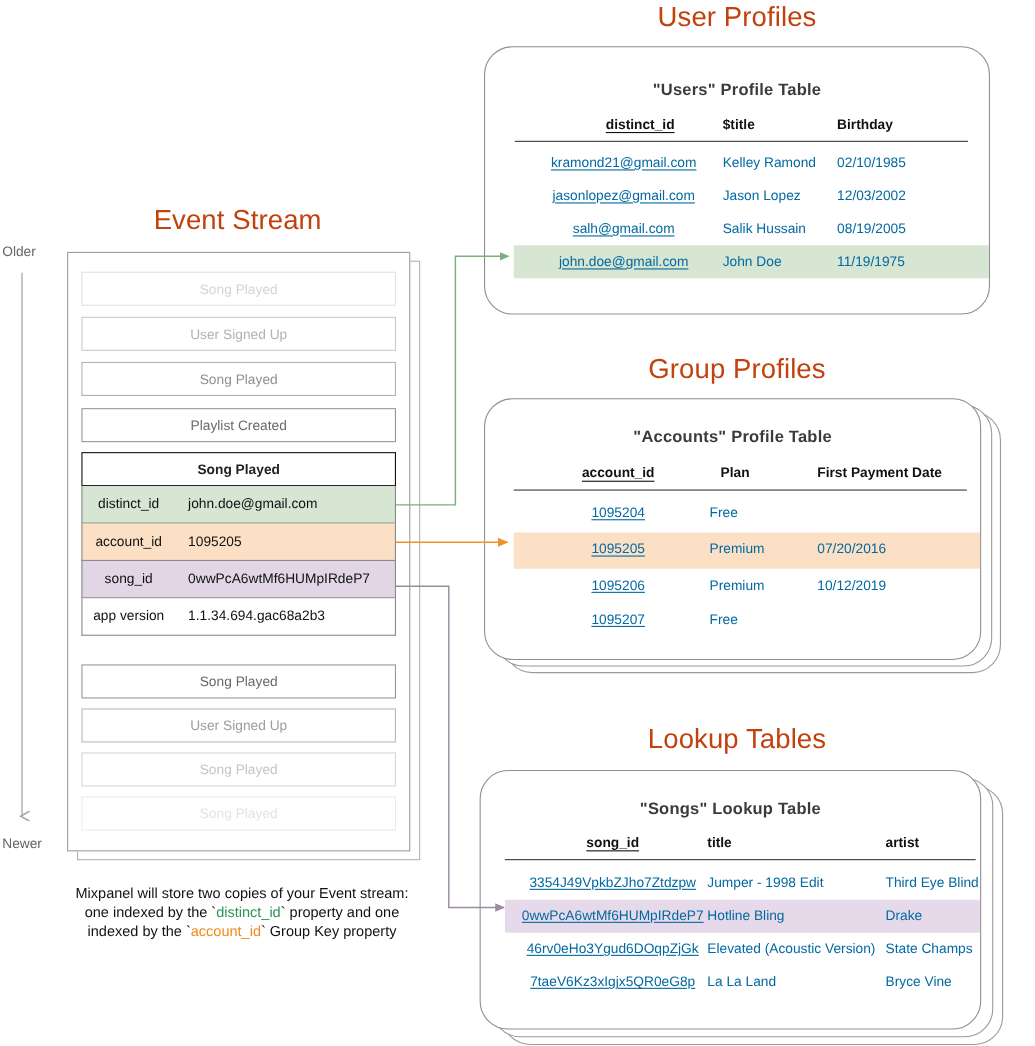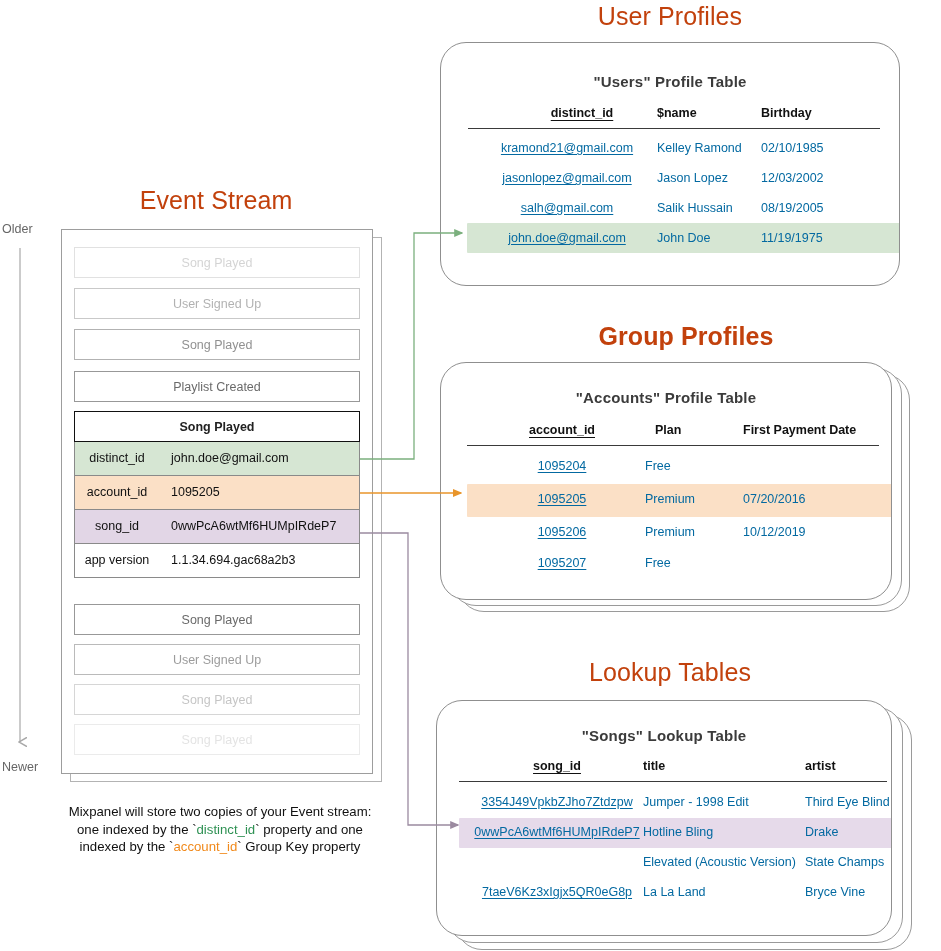--- a/index.html
+++ b/index.html
@@ -134,21 +134,21 @@
 
   svg.overlay{position:absolute;left:0;top:0;width:941px;height:951px;pointer-events:none;}
 </style>
 </head>
 <body>
 
 <div class="stage">
 
   <div class="section-title" style="left:0;top:186px;width:432px;">Event Stream</div>
   <div class="section-title" style="left:440px;top:2px;width:460px;">User Profiles</div>
-  <div class="section-title" style="left:456px;top:322px;width:460px;font-weight:bold;">Group Profiles</div>
+  <div class="section-title" style="left:440px;top:322px;width:460px;">Group Profiles</div>
   <div class="section-title" style="left:440px;top:658px;width:460px;">Lookup Tables</div>
 
   <div class="axis-label" style="left:2px;top:222px;">Older</div>
   <div class="axis-label" style="left:2px;top:760px;">Newer</div>
 
   <div class="es-shadow" style="left:70px;top:237px;width:312px;height:545px;"></div>
   <div class="es-box" style="left:61px;top:229px;width:312px;height:545px;"></div>
 
   <div class="ev" style="left:74px;top:247px;width:286px;height:31px;opacity:.25;">Song Played</div>
   <div class="ev" style="left:74px;top:288px;width:286px;height:31px;opacity:.45;">User Signed Up</div>
@@ -183,21 +183,21 @@
     <div>Mixpanel will store two copies of your Event stream:</div>
     <div><span>one indexed by the `</span><span class="tok-green">distinct_id</span><span>` property and one</span></div>
     <div><span>indexed by the `</span><span class="tok-orange">account_id</span><span>` Group Key property</span></div>
   </div>
 
   <div class="panel-wrap" style="left:440px;top:42px;width:460px;height:244px;">
     <div class="panel" style="width:460px;height:244px;">
       <div class="panel-title" style="top:30px;">"Users" Profile Table</div>
 
       <div class="th u" style="left:66px;top:63px;width:150px;text-align:center;">distinct_id</div>
-      <div class="th" style="left:216px;top:63px;">$name</div>
+      <div class="th" style="left:216px;top:63px;">$title</div>
       <div class="th" style="left:320px;top:63px;">Birthday</div>
       <div class="hrule" style="left:27px;top:85px;width:412px;"></div>
 
       <div class="trow" style="top:90px;">
         <div class="cell k ctr" style="left:26px;width:200px;">kramond21@gmail.com</div>
         <div class="cell" style="left:216px;">Kelley Ramond</div>
         <div class="cell" style="left:320px;">02/10/1985</div>
       </div>
       <div class="trow" style="top:120px;">
         <div class="cell k ctr" style="left:26px;width:200px;">jasonlopez@gmail.com</div>
@@ -269,20 +269,21 @@
         <div class="cell" style="left:206px;">Jumper - 1998 Edit</div>
         <div class="cell" style="left:368px;">Third Eye Blind</div>
       </div>
       <div class="hl" style="left:22px;top:117px;width:434px;height:30px;background:#e6daea;"></div>
       <div class="trow" style="top:116px;">
         <div class="cell k ctr" style="left:30px;width:180px;">0wwPcA6wtMf6HUMpIRdeP7</div>
         <div class="cell" style="left:206px;">Hotline Bling</div>
         <div class="cell" style="left:368px;">Drake</div>
       </div>
       <div class="trow" style="top:146px;">
+        <div class="cell k ctr" style="left:30px;width:180px;">46rv0eHo3Ygud6DOqpZjGk</div>
         <div class="cell" style="left:206px;">Elevated (Acoustic Version)</div>
         <div class="cell" style="left:368px;">State Champs</div>
       </div>
       <div class="trow" style="top:176px;">
         <div class="cell k ctr" style="left:30px;width:180px;">7taeV6Kz3xIgjx5QR0eG8p</div>
         <div class="cell" style="left:206px;">La La Land</div>
         <div class="cell" style="left:368px;">Bryce Vine</div>
       </div>
     </div>
   </div>

